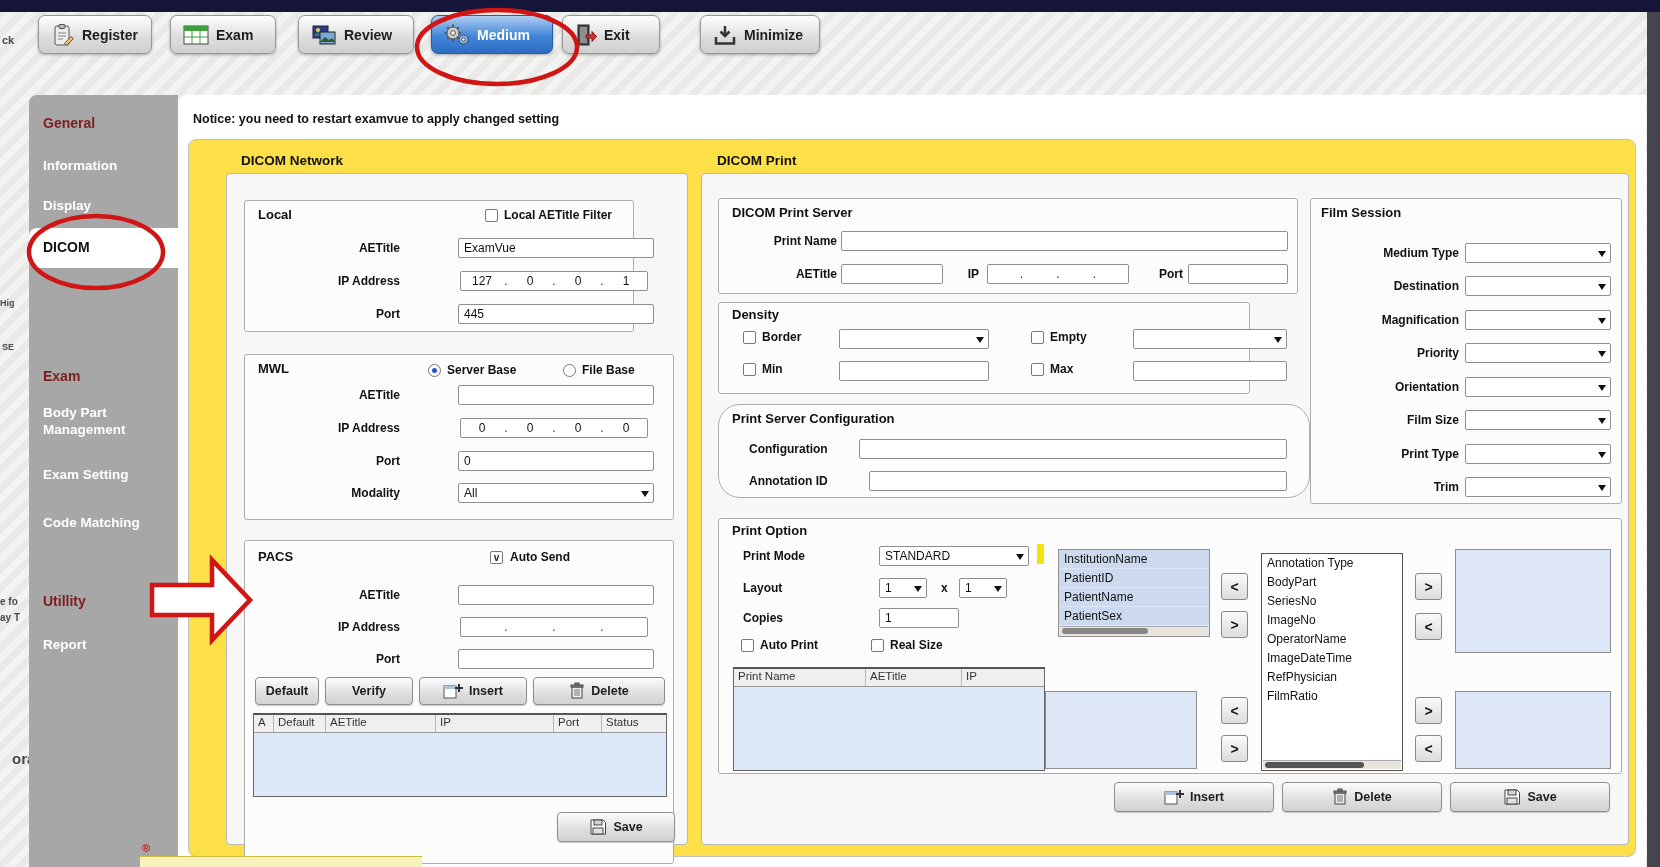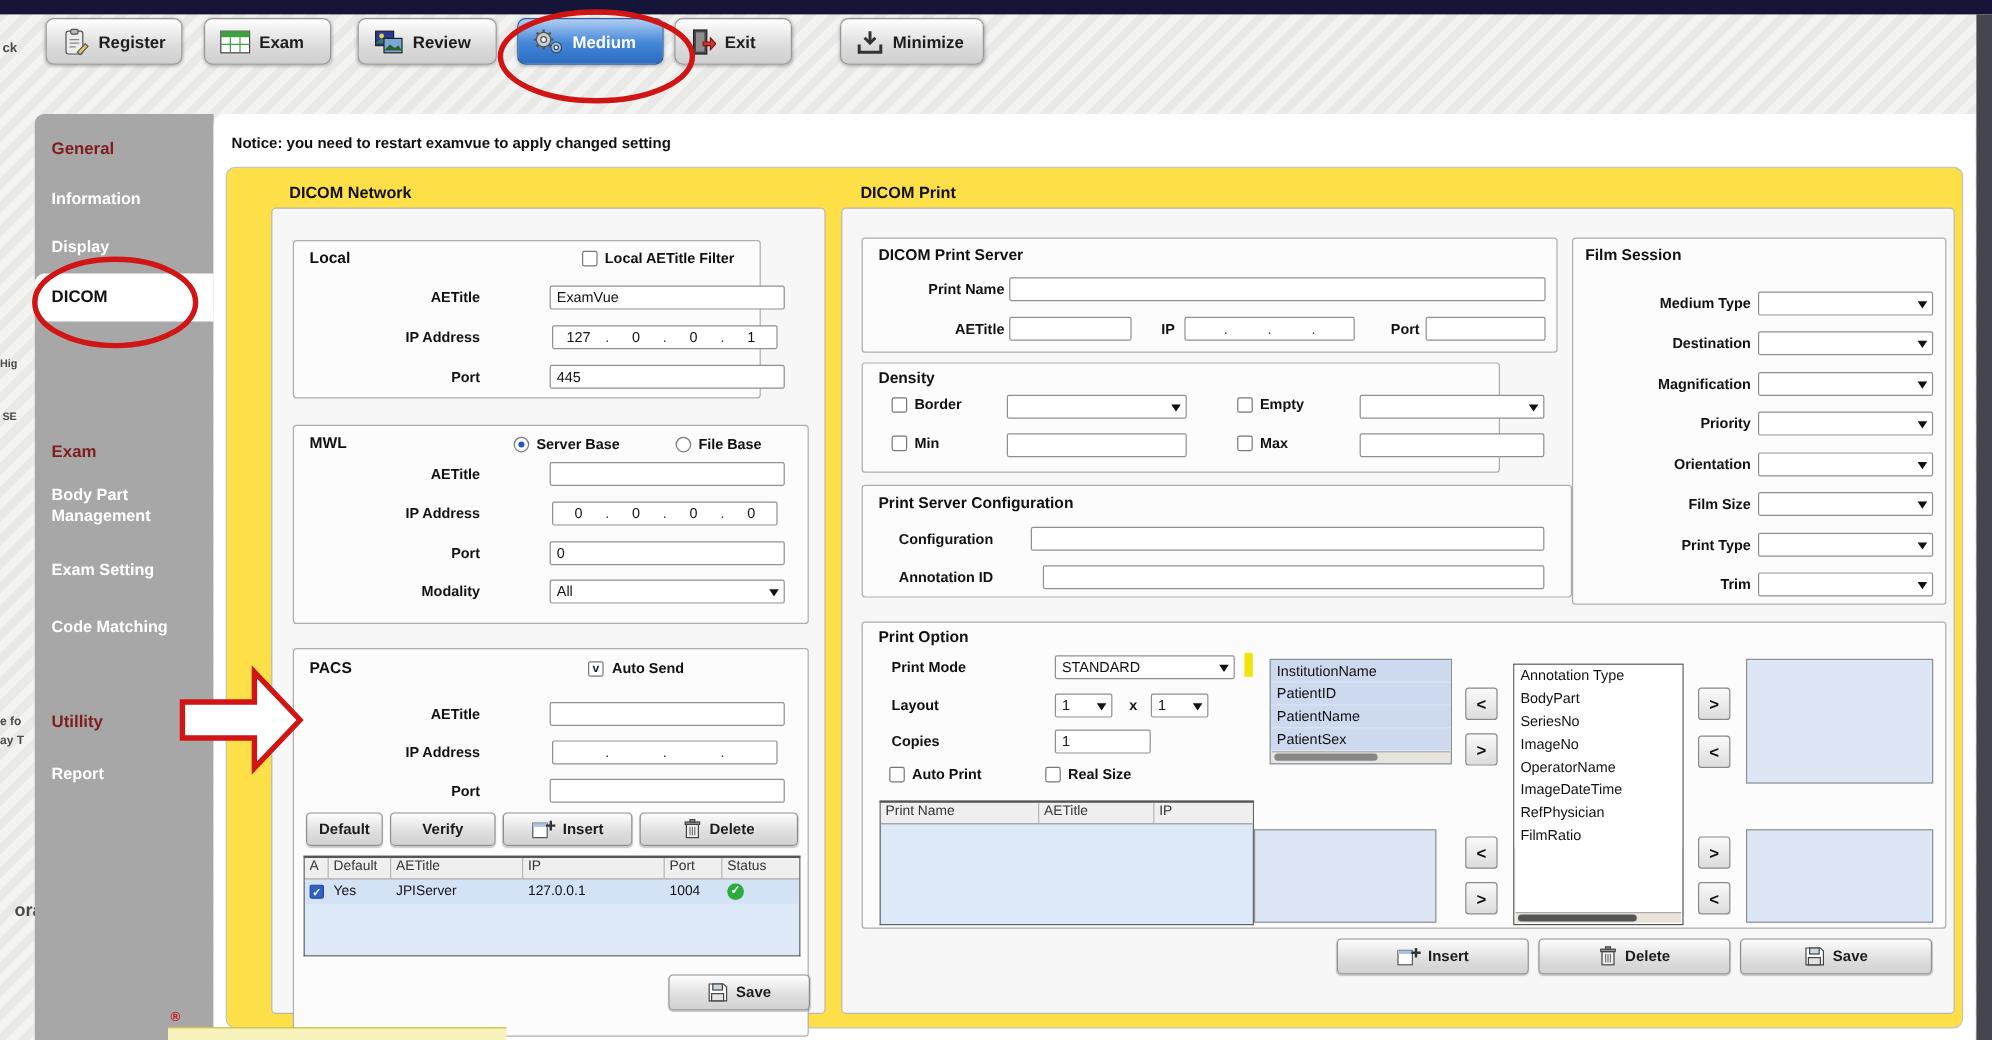--- a/index.html
+++ b/index.html
@@ -287,28 +287,20 @@
 
           <div class="ftable" style="left:8px;top:172px;width:414px;height:84px;">
             <div class="hrow">
               <div class="hcell" style="width:20px;">A</div>
               <div class="hcell" style="width:52px;">Default</div>
               <div class="hcell" style="width:110px;">AETitle</div>
               <div class="hcell" style="width:118px;">IP</div>
               <div class="hcell" style="width:48px;">Port</div>
               <div class="hcell" style="width:64px;border-right:none;">Status</div>
             </div>
-            <div class="drow">
-              <div class="dcell" style="width:20px;"><span class="cbi"></span></div>
-              <div class="dcell" style="width:52px;">Yes</div>
-              <div class="dcell" style="width:110px;">JPIServer</div>
-              <div class="dcell" style="width:118px;">127.0.0.1</div>
-              <div class="dcell" style="width:48px;">1004</div>
-              <div class="dcell" style="width:64px;"><span class="status-ok"></span></div>
-            </div>
           </div>
         </div>
 
         <div class="btn" style="left:330px;top:638px;width:118px;height:30px;">
           <svg width="18" height="18" viewBox="0 0 18 18">
               <path d="M2 2 h12 l2.5 2.5 V16 H2 Z" fill="#fff" stroke="#444"></path>
               <rect x="5" y="2" width="8" height="5" fill="#ccd8dd" stroke="#444"></rect>
               <rect x="4" y="10" width="10" height="6" fill="#e2e2e2" stroke="#444"></rect>
             </svg>
           <span>Save</span>
@@ -346,21 +338,21 @@
           <span class="cblabel" style="left:331px;top:27px;">Empty</span>
           <div class="dd" style="left:414px;top:26px;width:154px;"></div>
           <span class="cb" style="left:24px;top:60px;"></span>
           <span class="cblabel" style="left:43px;top:59px;">Min</span>
           <div class="inp" style="left:120px;top:58px;width:150px;"></div>
           <span class="cb" style="left:312px;top:60px;"></span>
           <span class="cblabel" style="left:331px;top:59px;">Max</span>
           <div class="inp" style="left:414px;top:58px;width:154px;"></div>
         </div>
 
-        <div class="gb" style="left:16px;top:230px;width:592px;height:94px;">
+        <div class="gb" style="left:16px;top:230px;width:592px;height:94px;border-radius:22px;">
           <div class="gb-title">Print Server Configuration</div>
           <div class="flabel left" style="left:30px;top:37px;width:110px;">Configuration</div>
           <div class="inp" style="left:140px;top:34px;width:428px;"></div>
           <div class="flabel left" style="left:30px;top:69px;width:110px;">Annotation ID</div>
           <div class="inp" style="left:150px;top:66px;width:418px;"></div>
         </div>
 
         <div class="gb" style="left:608px;top:24px;width:312px;height:306px;">
           <div class="gb-title" style="left:10px;">Film Session</div>
           <div class="flabel" style="left:0;top:47px;width:148px;">Medium Type</div>

